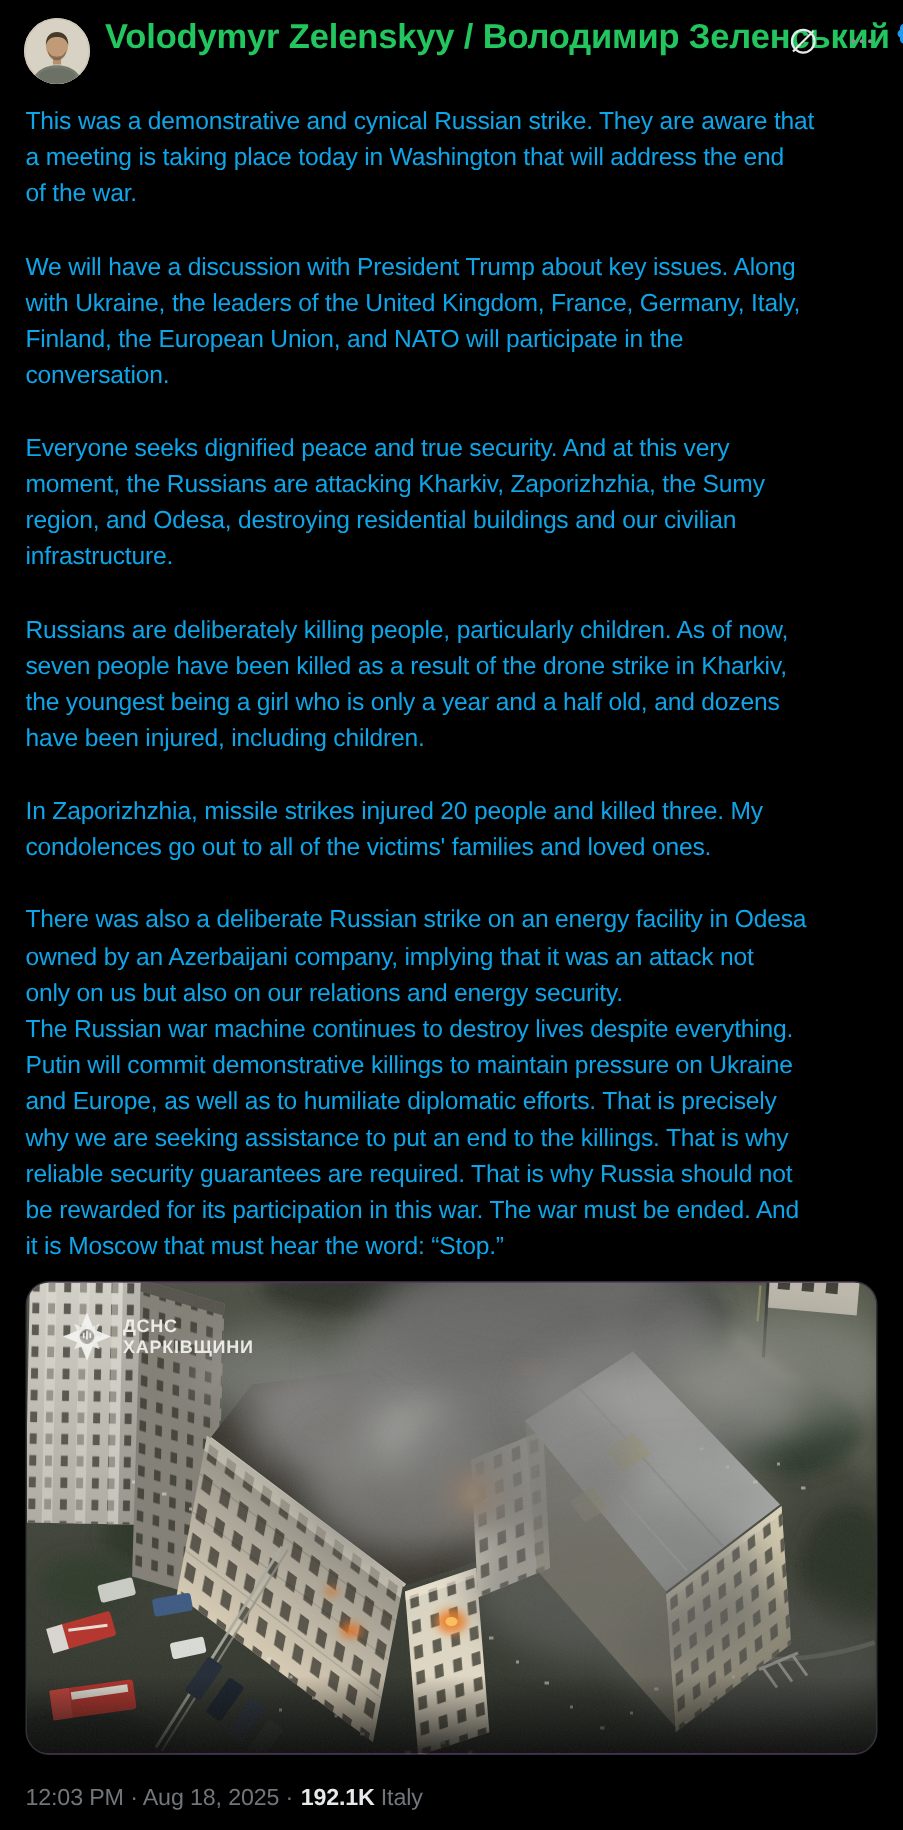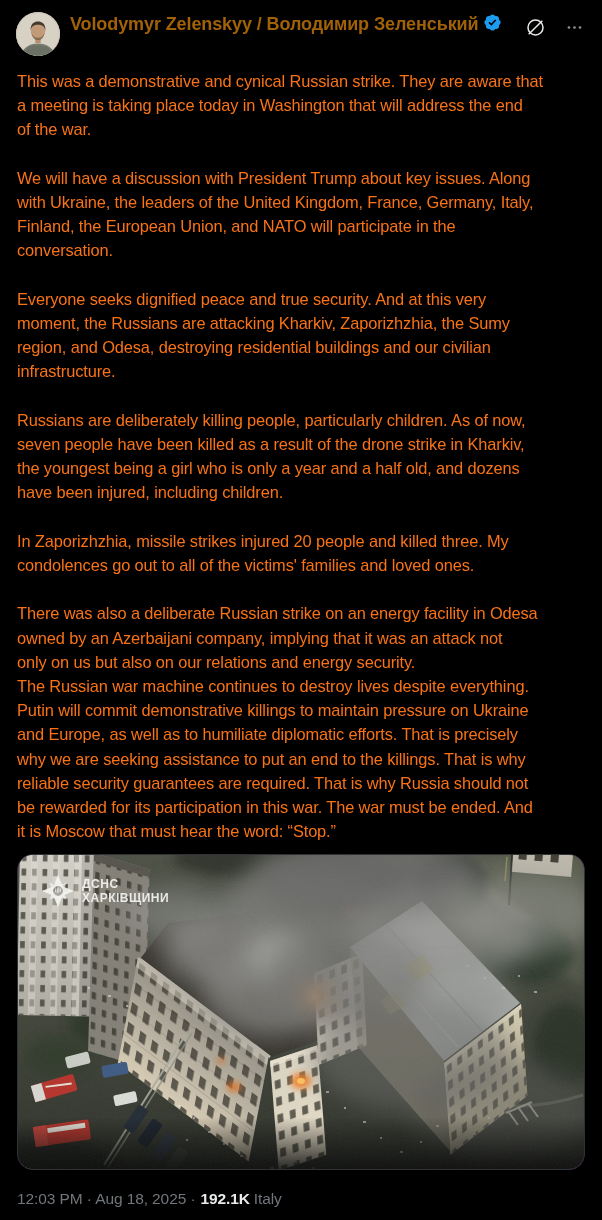--- a/index.html
+++ b/index.html
@@ -3,26 +3,26 @@
 <meta charset="utf-8">
 <style>
   html,body{margin:0;padding:0;background:#000;}
   body{width:602px;height:1220px;overflow:hidden;font-family:"Liberation Sans",sans-serif;}
   .post{padding-top:12px;}
   .header{display:flex;align-items:flex-start;padding:0 16px;}
   .avatar{width:44px;height:44px;border-radius:50%;overflow:hidden;flex:0 0 44px;cursor:pointer;background:#d8d2c4;}
   .avatar svg{display:block;}
   .names{margin-left:10px;flex:1;min-width:0;}
   .name-row{display:flex;align-items:center;gap:4px;white-space:nowrap;}
-  .display-name{color:#a16207;font-weight:700;font-size:18px;line-height:21px;letter-spacing:-0.1px;}
+  .display-name{color:#22c55e;font-weight:700;font-size:23px;line-height:21px;letter-spacing:-0.1px;}
   .badge{flex:0 0 auto;margin-top:1px;}
   .handle{color:#71767b;font-size:15.5px;line-height:20px;margin-top:1px;}
   .header-actions{display:flex;align-items:center;gap:15px;margin-top:3px;}
   .icon-btn{background:none;border:none;padding:2px;cursor:pointer;display:flex;align-items:center;}
-  .tweet-text{margin:13px 17px 0;color:#f97316;font-size:16.4px;line-height:24.2px;letter-spacing:-0.12px;white-space:pre-line;word-wrap:break-word;}
+  .tweet-text{margin:13px 17px 0;color:#0ea5e9;font-size:16.4px;line-height:24.2px;letter-spacing:-0.12px;white-space:pre-line;word-wrap:break-word;}
   .media{margin:10px auto 16px;width:566px;height:314px;border-radius:16px;border:1px solid #2f3336;overflow:hidden;position:relative;background:#a21caf;cursor:pointer;}
   .media svg{display:block;}
   .footer{margin:19px 17px 0;font-size:15.5px;line-height:20px;color:#71767b;letter-spacing:-0.1px;}
   .footer .views{color:#e7e9ea;font-weight:700;margin:0 4px 0 5px;}
 </style>
 </head>
 <body>
 
 <article class="post">
 

